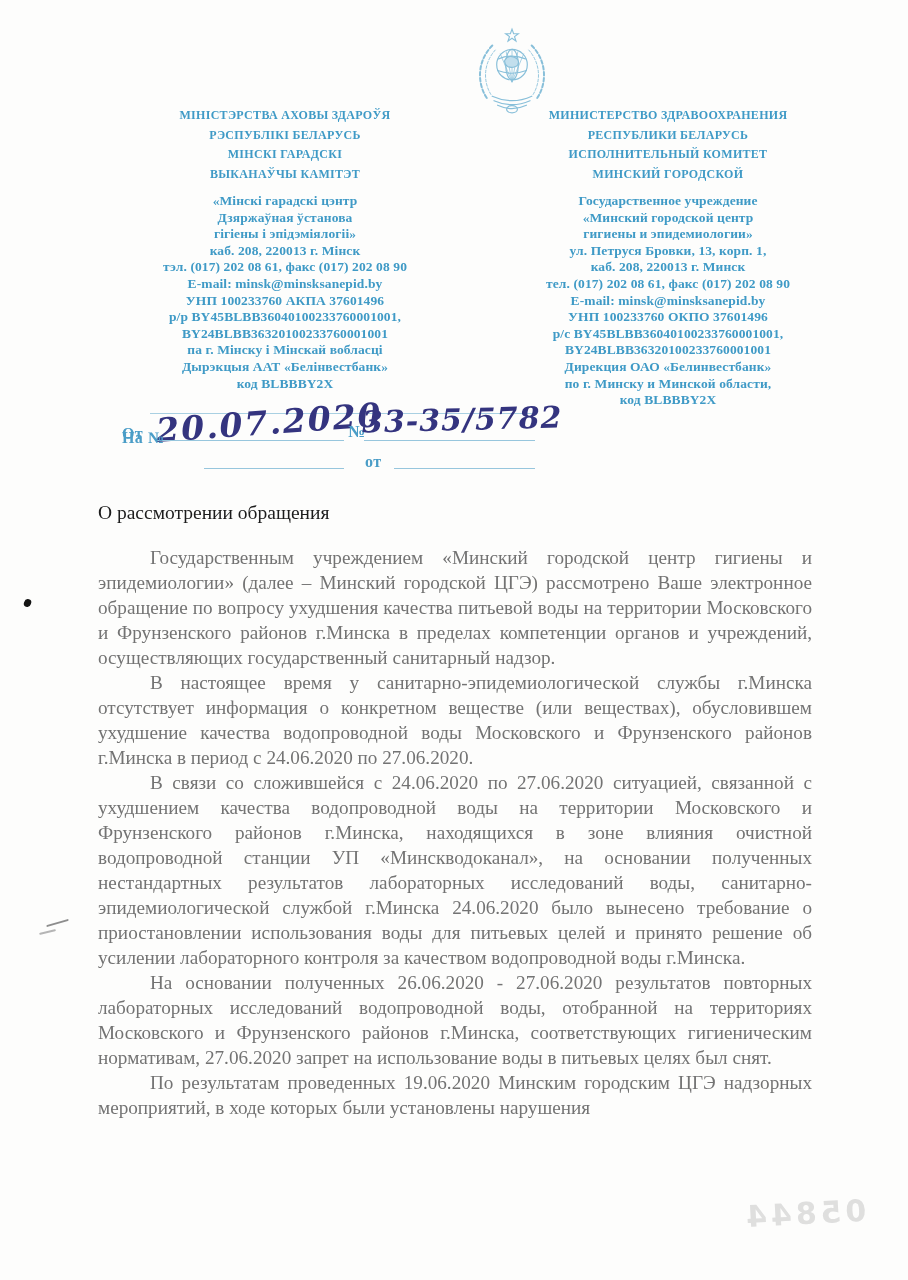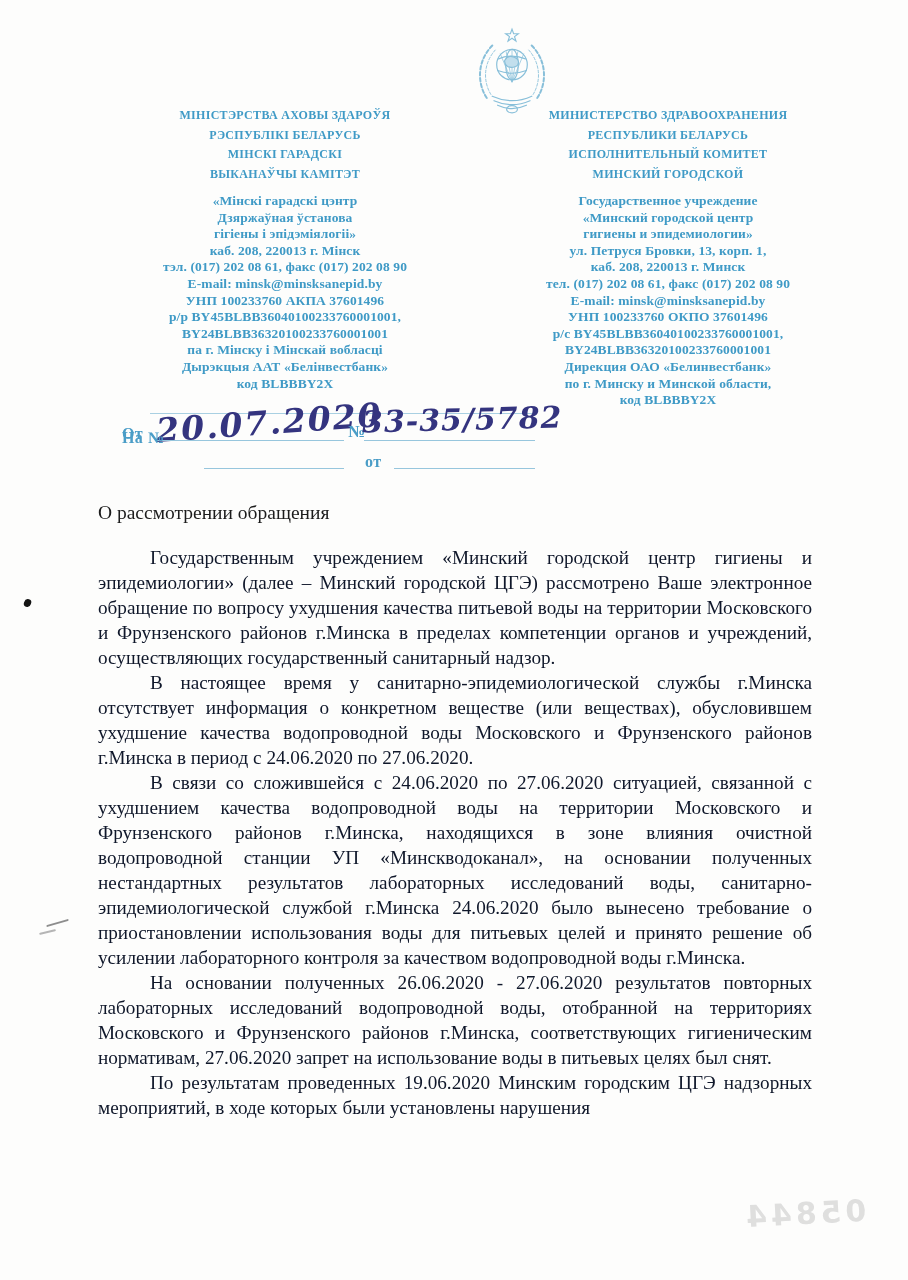--- a/index.html
+++ b/index.html
@@ -32,21 +32,21 @@
   }
   .hand.date{left:156px;top:403px;font-size:33px;letter-spacing:2px;transform:rotate(-4deg);}
   .hand.number{left:362px;top:402px;font-size:30px;letter-spacing:1px;transform:rotate(-1.5deg);}
   
   .subject{
     position:absolute;left:98px;top:502px;width:714px;
     color:#1c1c1c;font-size:19.5px;
   }
   .body-copy{
     position:absolute;left:98px;top:545px;width:714px;
-    color:#0f172a;font-size:19.2px;line-height:25px;
+    color:#737373;font-size:19.2px;line-height:25px;
   }
   .body-copy div{text-indent:52px;text-align:justify;}
   
   .artifact-dot{
     position:absolute;left:24px;top:599px;width:7px;height:8px;
     background:#141414;border-radius:60% 45% 55% 50%;transform:rotate(20deg);
   }
   .artifact-squiggle-a{
     position:absolute;left:46px;top:922px;width:23px;height:2px;
     background:#8d8d8d;transform:rotate(-16deg);border-radius:2px;

